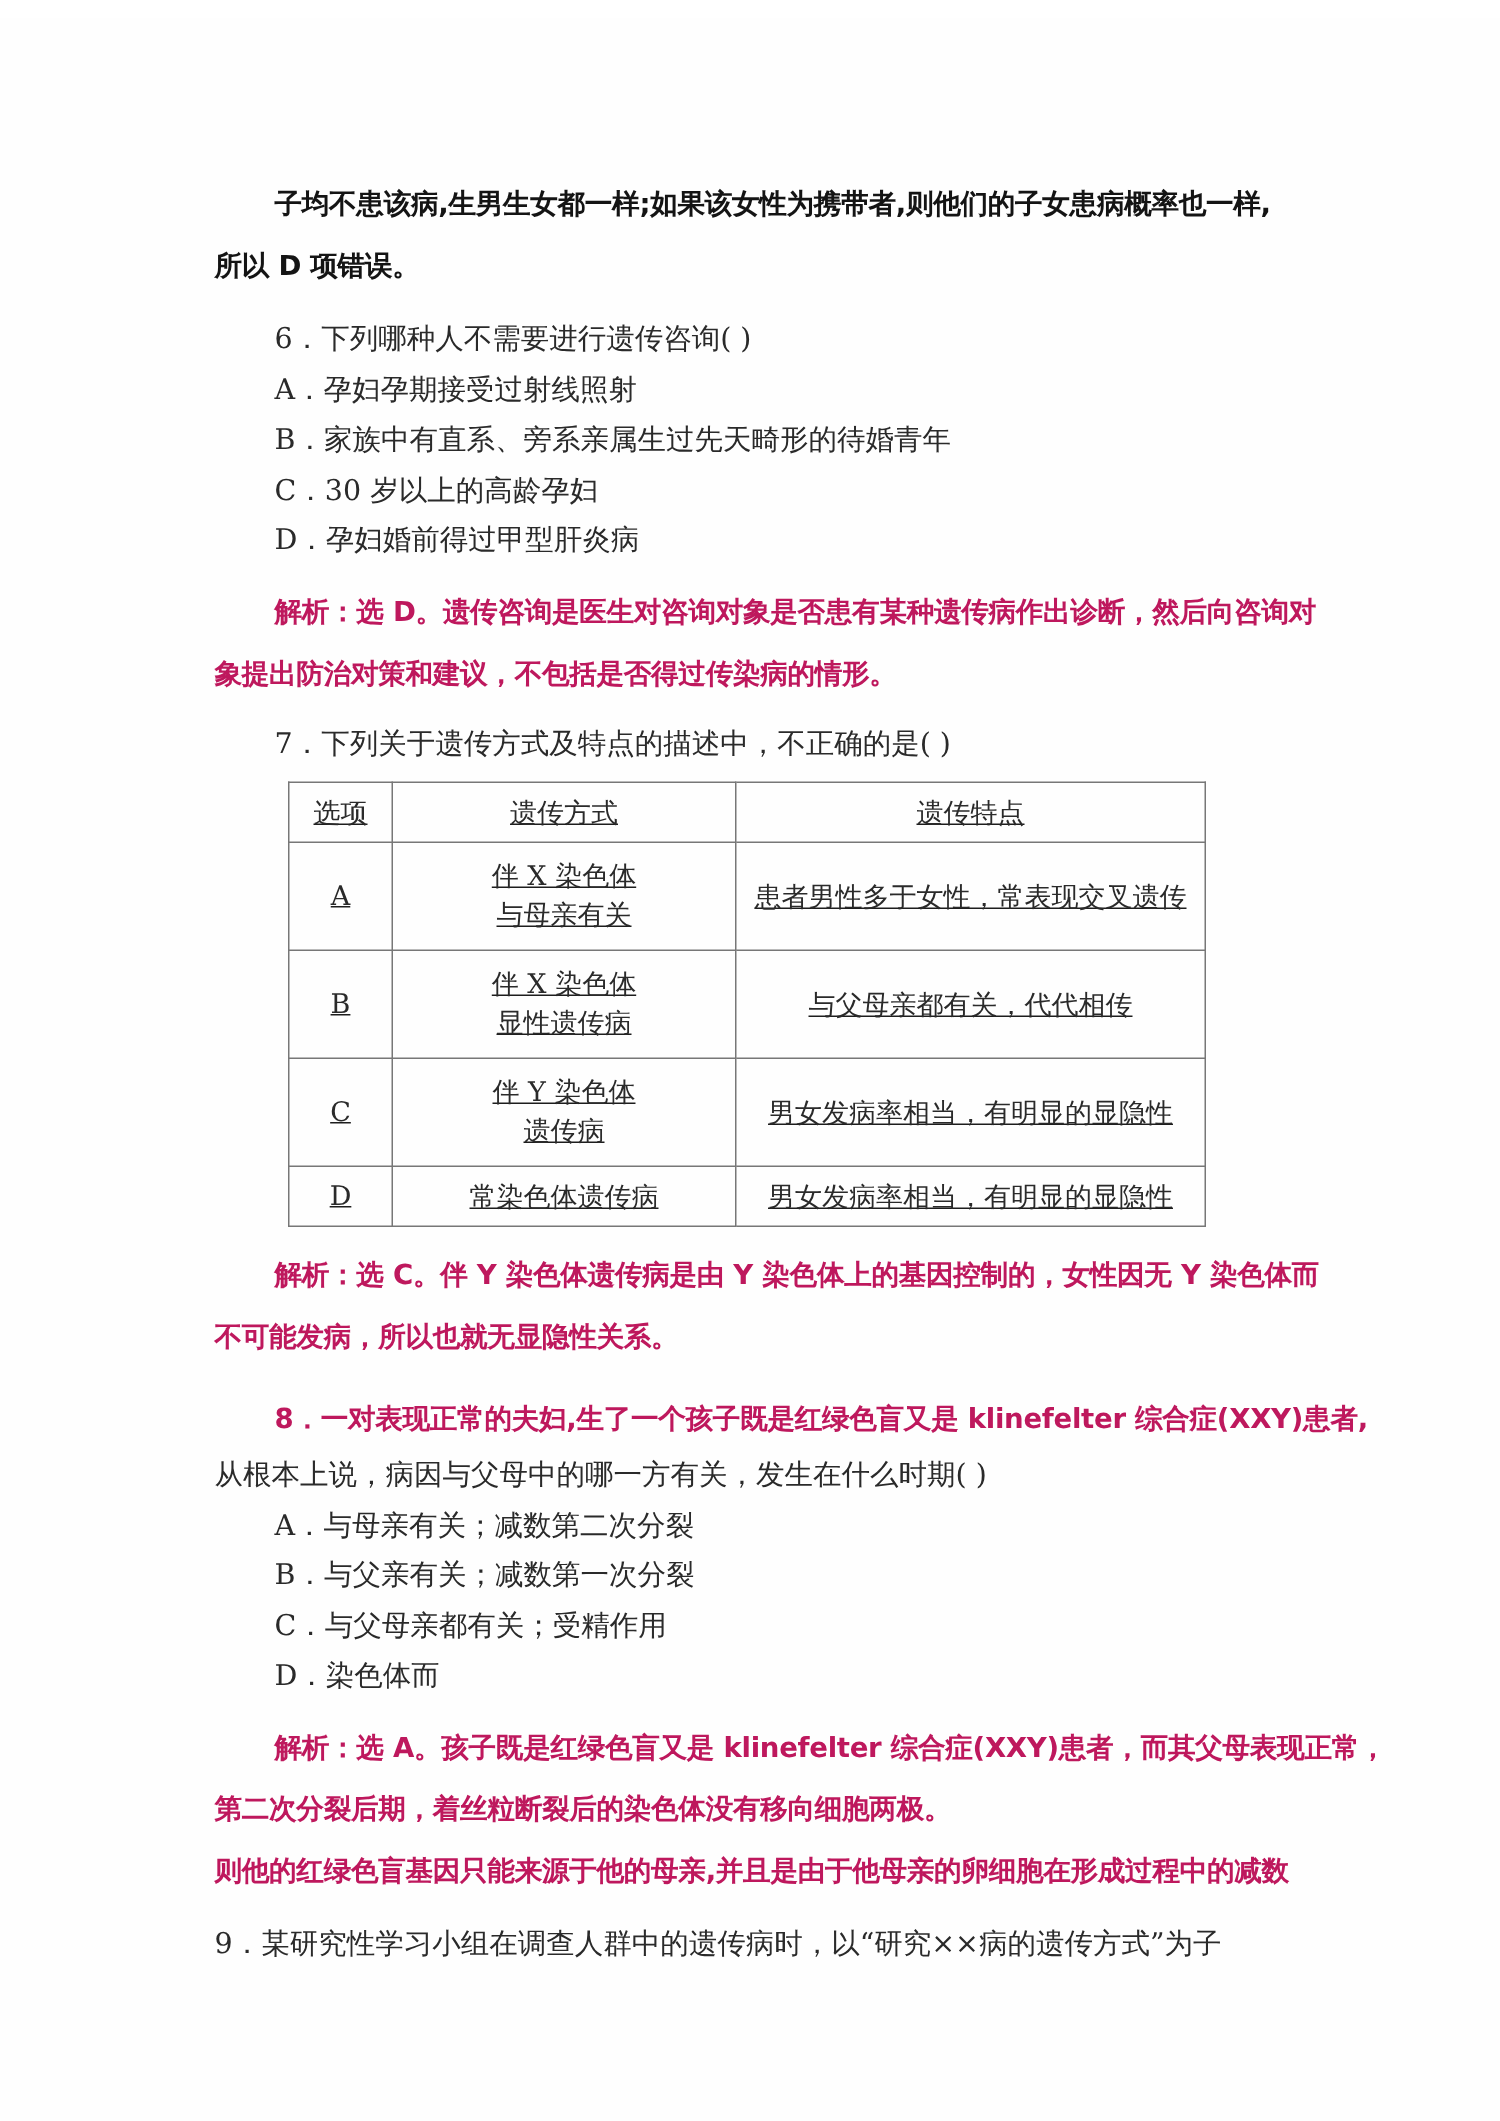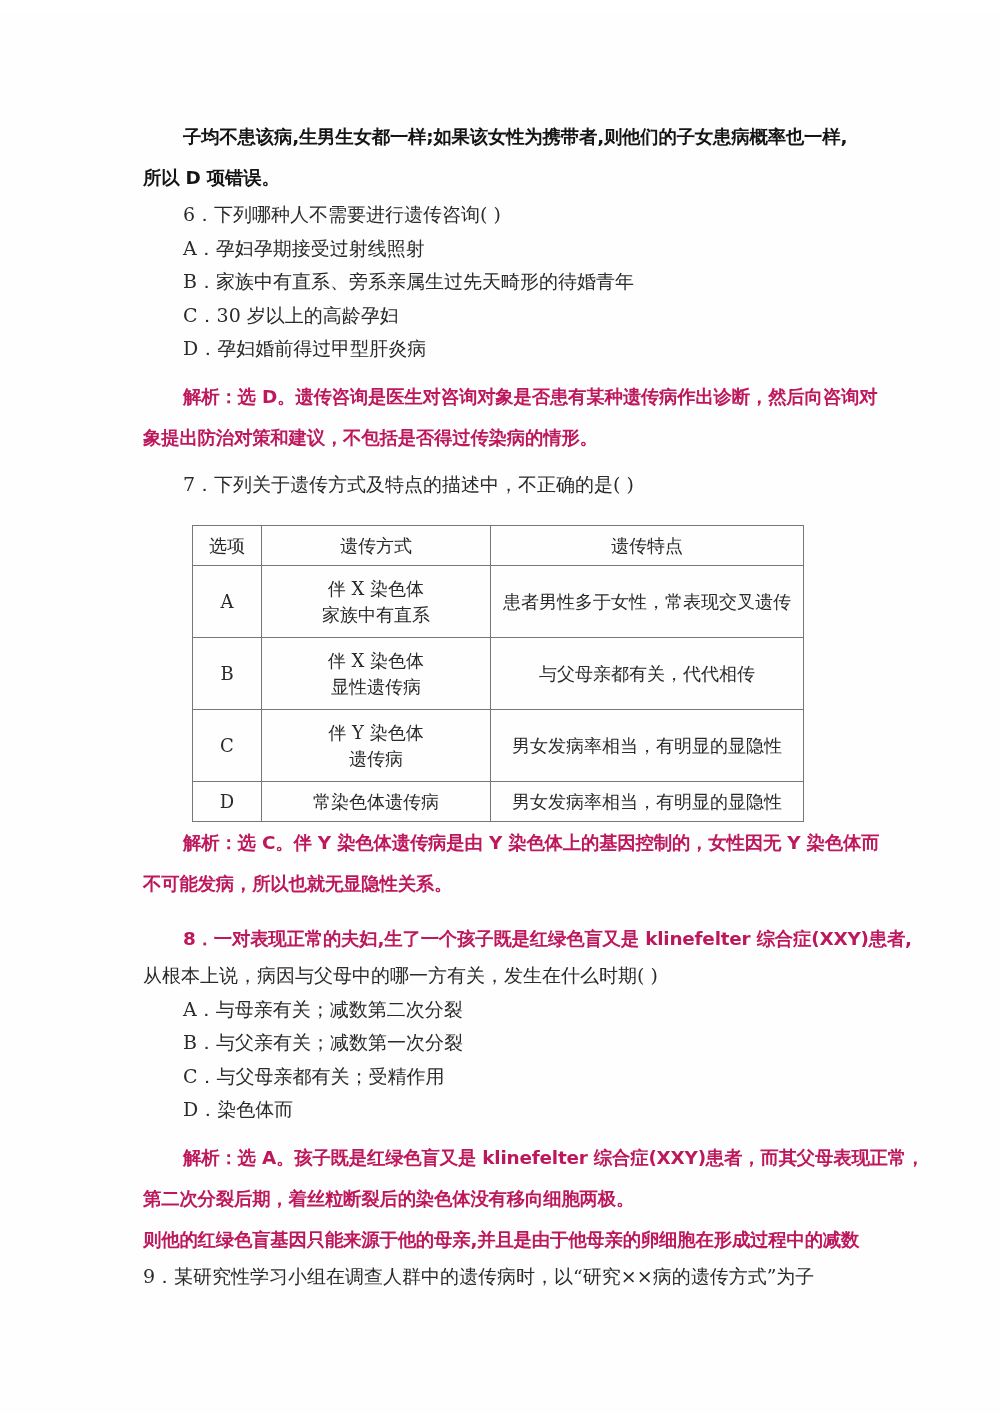--- a/index.html
+++ b/index.html
@@ -66,23 +66,24 @@
     color: #141414;
     font-size: 18.4px;
     line-height: 41px;
     white-space: nowrap;
     letter-spacing: -0.2px;
   }
   .top-indent { padding-left: 40px; }
 
   
   .table-wrap {
-    margin-top: 24px;
+    margin-top: 8px;
     margin-left: 49px;
     width: 488px;
+    text-decoration: underline;
   }
   table.geno {
     border-collapse: collapse;
     width: 612px;
     table-layout: fixed;
     font-family: "DejaVu Serif", "Liberation Serif", serif;
     color: #2a2a2a;
   }
   table.geno td, table.geno th {
     border: 1px solid #777;
@@ -98,21 +99,21 @@
   table.geno thead th { height: 37px; font-size: 18px; }
   table.geno tbody tr.tall td { height: 69px; }
   table.geno tbody tr.short td { height: 37px; }
 
   .cell-two-line span {
     display: block;
     line-height: 26px;
   }
   .cell-opt { font-size: 19px; }
 
-  .sp-top-6 { margin-top: 0; }
+  .sp-top-6 { margin-top: 12px; }
   .sp-top-10 { margin-top: 10px; }
   .sp-top-14 { margin-top: 14px; }
 </style>
 </head>
 <body>
 
 <div class="page">
   <div class="content">
 
     <div>
@@ -145,21 +146,21 @@
               <th>选项</th>
               <th>遗传方式</th>
               <th>遗传特点</th>
             </tr>
           </thead>
           <tbody>
             <tr class="tall">
               <td class="cell-opt">A</td>
               <td class="cell-two-line">
                 <span>伴 X 染色体</span>
-                <span>家族中有直系</span>
+                <span>与母亲有关</span>
               </td>
               <td>患者男性多于女性，常表现交叉遗传</td>
             </tr>
             <tr class="tall">
               <td class="cell-opt">B</td>
               <td class="cell-two-line">
                 <span>伴 X 染色体</span>
                 <span>显性遗传病</span>
               </td>
               <td>与父母亲都有关，代代相传</td>

